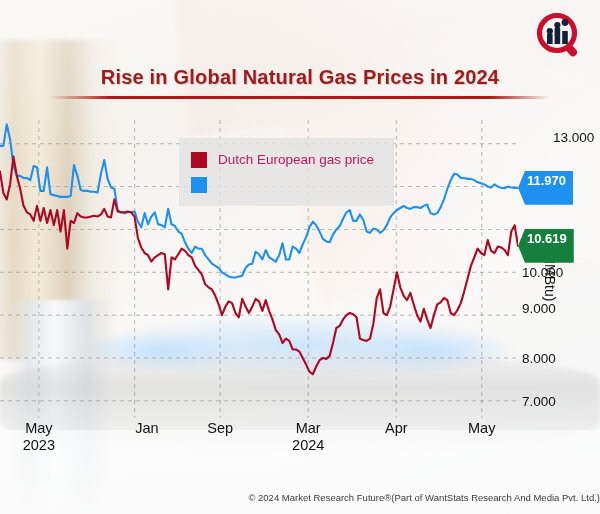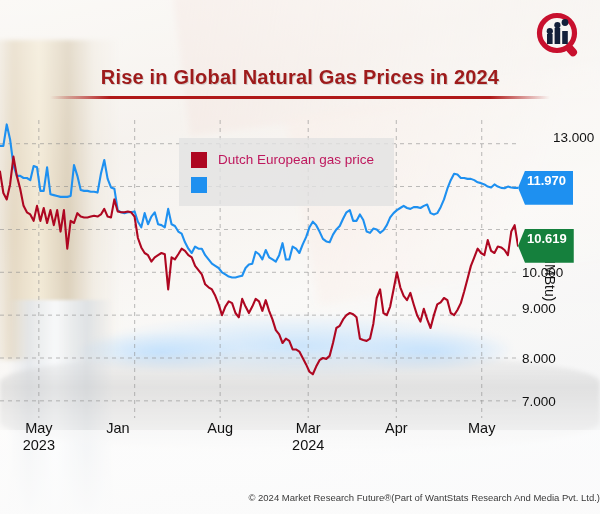--- a/index.html
+++ b/index.html
@@ -198,22 +198,22 @@
       <div class="ytick" style="top: 126px;">11.000</div>
       <div class="ytick" style="top: 154.286px; text-align: center;">10.000</div>
       <div class="ytick" style="top: 190px;">9.000</div>
       <div class="ytick" style="top: 240px;">8.000</div>
       <div class="ytick" style="top: 282.857px;">7.000</div>
     </div>
   <div id="ylabel">($/MMBtu)</div>
 
   <div id="xaxis">
       <div class="xtick" style="left: 38.85px;"><span>May</span><span class="yr">2023</span></div>
-      <div class="xtick" style="left: 118px;"><span>Jan</span></div>
-      <div class="xtick" style="left: 220.15px;"><span>Aug</span></div>
+      <div class="xtick" style="left: 147px;"><span>Jan</span></div>
+      <div class="xtick" style="left: 220.15px;"><span>Sep</span></div>
       <div class="xtick" style="left: 308.21px;"><span>Mar</span><span class="yr">2024</span></div>
       <div class="xtick" style="left: 396.27px;"><span>Apr</span></div>
       <div class="xtick" style="left: 481.74px;"><span>May</span></div>
     </div>
 
   <div id="copyright">© 2024 Market Research Future®(Part of WantStats Research And Media Pvt. Ltd.)</div>
 <div class="badge" style="background: rgb(30, 144, 240); top: 187.857px;">11.970</div>
     <div class="badge" style="background: #15803d; top: 245.757px;">10.619</div>
   </div>
 

